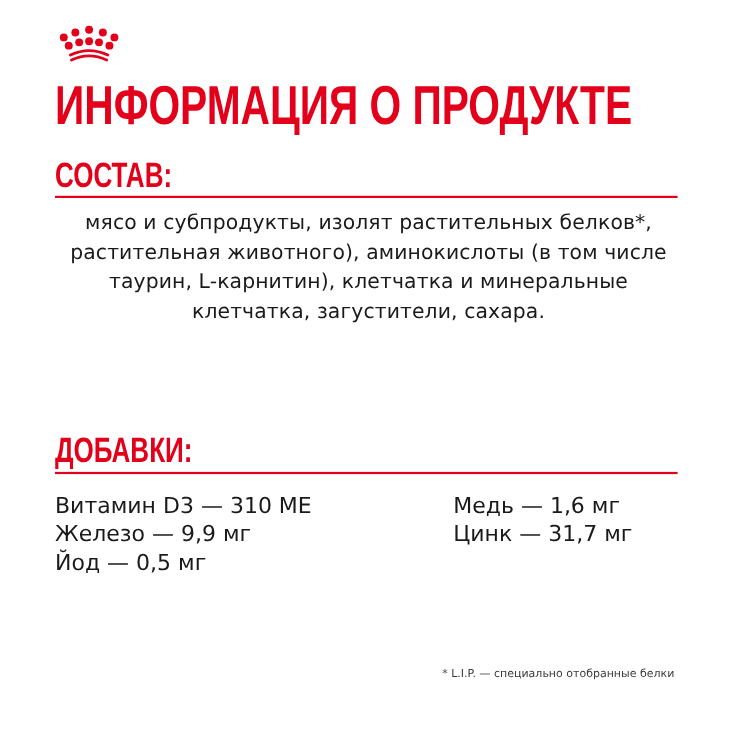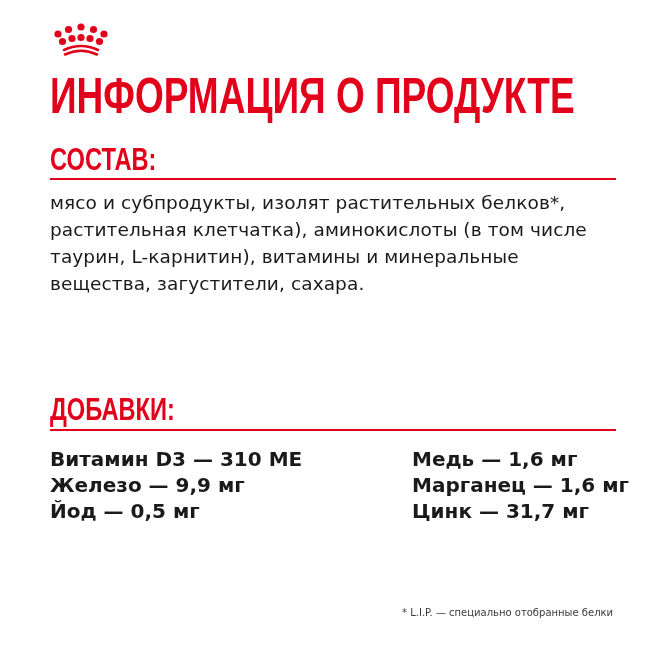--- a/index.html
+++ b/index.html
@@ -66,29 +66,29 @@
       left: 50px;
       top: 189px;
       width: 570px;
       margin: 0;
       font-family: "DejaVu Sans", sans-serif;
       font-size: 18.5px;
       line-height: 27px;
       color: #1a1a1a;
       letter-spacing: 0.1px;
     }
-    .composition-text span { display: block; white-space: nowrap; }
+    .composition-text span { display: block; white-space: nowrap; text-align: center; }
     .additives {
       position: absolute;
       top: 446px;
       margin: 0;
       padding: 0;
       list-style: none;
       font-family: "DejaVu Sans", sans-serif;
-      font-weight: 700;
+      font-weight: 400;
       font-size: 20px;
       line-height: 26px;
       color: #1a1a1a;
     }
     .additives li { white-space: nowrap; }
     .additives-left { left: 50px; }
     .additives-right { left: 412px; }
     .footnote {
       position: absolute;
       left: 398px;
@@ -123,35 +123,34 @@
   </svg>
 </div>
 
 <h1 class="title">ИНФОРМАЦИЯ О ПРОДУКТЕ</h1>
 
 <h2 class="section-heading heading-composition">СОСТАВ:</h2>
 <div class="rule rule-composition"></div>
 
 <p class="composition-text">
   <span>мясо и субпродукты, изолят растительных белков*,</span>
-  <span>растительная клетчатка), аминокислоты (в том числе</span>
-  <span>таурин, L-карнитин), витамины и минеральные</span>
-  <span>вещества, загустители, сахара.</span>
+  <span>растительная животного), аминокислоты (в том числе</span>
+  <span>таурин, L-карнитин), клетчатка и минеральные</span>
+  <span>клетчатка, загустители, сахара.</span>
 </p>
 
 <h2 class="section-heading heading-additives">ДОБАВКИ:</h2>
 <div class="rule rule-additives"></div>
 
 <ul class="additives additives-left">
   <li>Витамин D3 — 310 МЕ</li>
   <li>Железо — 9,9 мг</li>
   <li>Йод — 0,5 мг</li>
 </ul>
 
 <ul class="additives additives-right">
   <li>Медь — 1,6 мг</li>
-  <li>Марганец — 1,6 мг</li>
   <li>Цинк — 31,7 мг</li>
 </ul>
 
 <p class="footnote">
   <span>* L.I.P. — специально отобранные белки</span>
 </p>
 
 </body></html>

